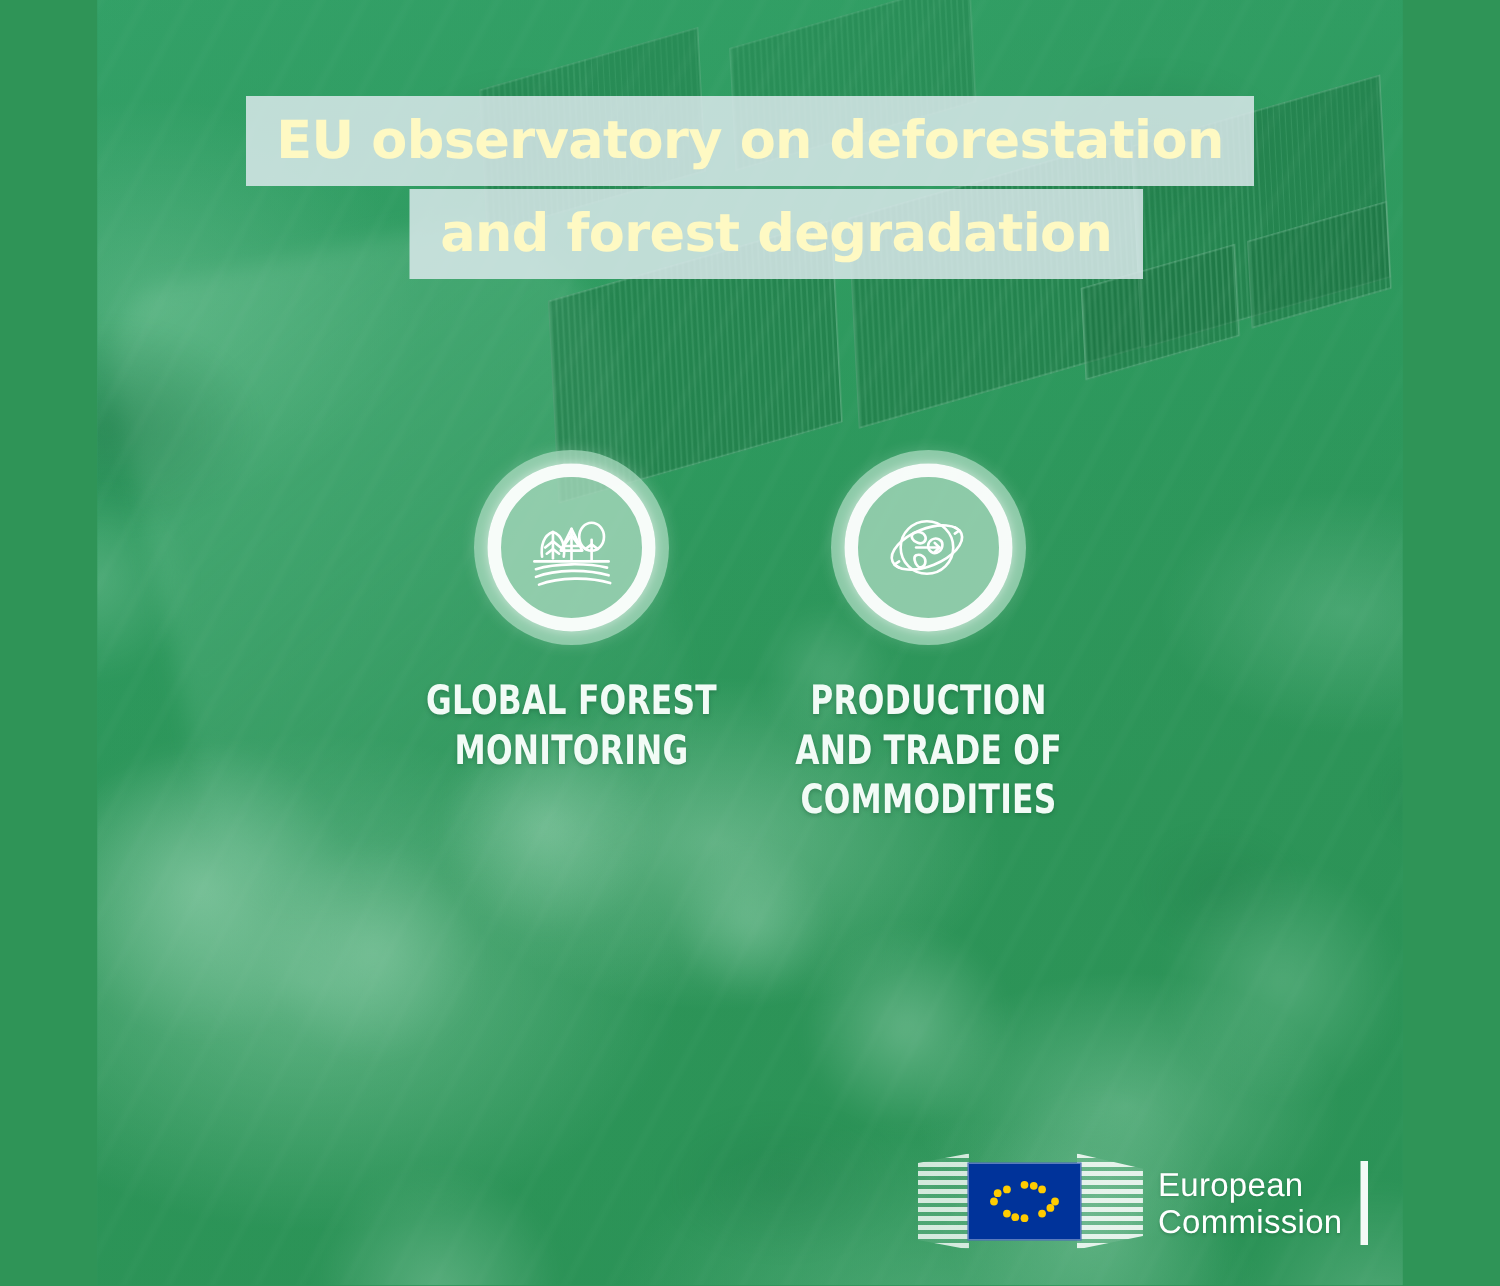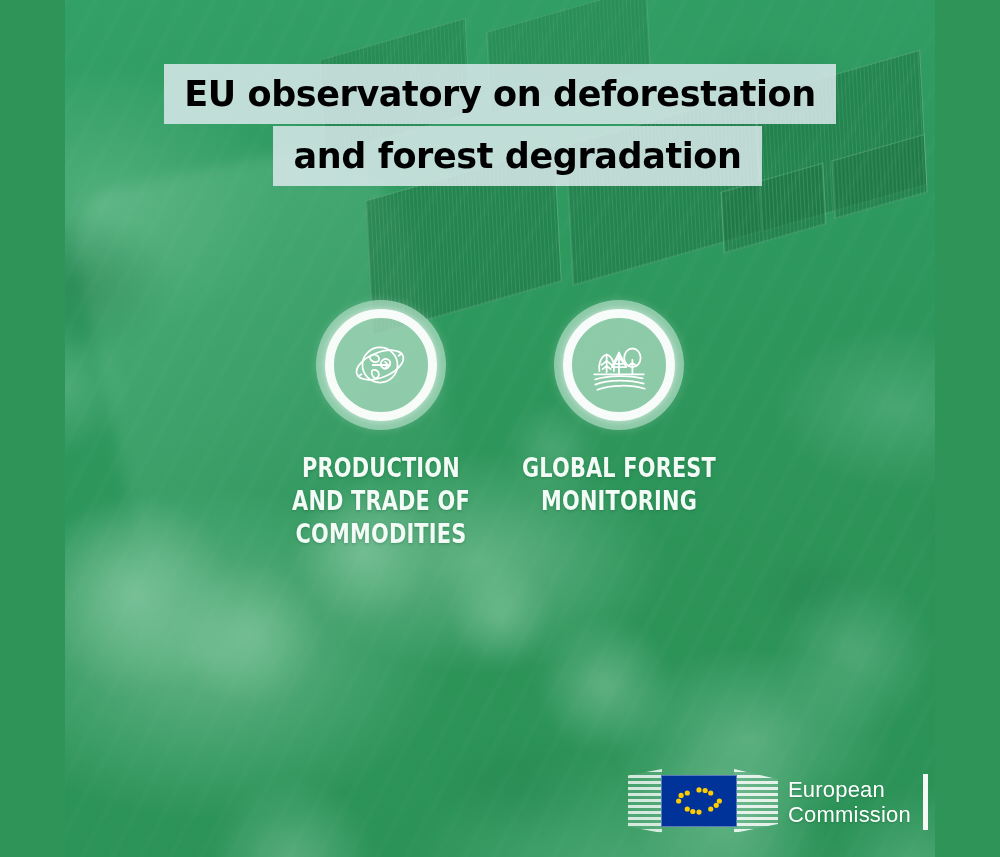--- a/index.html
+++ b/index.html
@@ -139,21 +139,21 @@
   .title-block {
     position: absolute;
     left: 0; right: 0;
     top: 64px;
     text-align: center;
     z-index: 6;
   }
   .title-line {
     display: inline-block;
     background: rgba(220,233,237,0.84);
-    color: #000000;
+    color: #fef9c3;
     font-family: "DejaVu Sans", sans-serif;
     font-weight: bold;
     font-size: 35px;
     letter-spacing: -0.4px;
     line-height: 1.0;
     padding: 13px 20px 12px 20px;
     white-space: nowrap;
   }
   .title-line-2 { margin-top: 2px; margin-left: 35px; }
 
@@ -212,21 +212,21 @@
     text-align: center;
     text-transform: uppercase;
     text-shadow: 0 1px 3px rgba(20,80,50,0.35);
     max-width: 228px;
     transform: scaleX(0.86);
   }
 
   
   .eu-logo {
     position: absolute;
-    right: 72px;
+    right: 88px;
     bottom: 18px;
     display: flex;
     align-items: center;
     z-index: 6;
   }
   .logo-emblem {
     position: relative;
     width: 150px;
     height: 74px;
   }
@@ -309,61 +309,61 @@
     <div class="title-line title-line-1">EU observatory on deforestation</div><br>
     <div class="title-line title-line-2">and forest degradation</div>
   </div>
 
   <div class="features">
 
     <div class="feature">
       <div class="circle">
         <svg viewBox="0 0 64 64" fill="none" stroke="#ffffff" stroke-width="1.7" stroke-linecap="round" stroke-linejoin="round">
 
-          <circle cx="31" cy="32" r="17"></circle>
-
-          <path d="M22 23 C25 21 29 22 30 25 C31 28 28 30 25 29 C22 28 20 25 22 23 Z"></path>
-          <path d="M34 27 C37 25 41 27 41 30 C41 34 37 37 34 35 C31 33 31 29 34 27 Z"></path>
-          <path d="M24 37 C27 36 30 38 30 41 C30 44 27 46 25 44 C23 42 22 38 24 37 Z"></path>
-
-          <ellipse cx="31" cy="32" rx="24" ry="12" transform="rotate(-22 31 32)"></ellipse>
-          <path d="M13 41 L10 43 L13 45"></path>
-          <path d="M49 23 L52 21 L49 19"></path>
-
-          <path d="M24 32 H39"></path>
-          <path d="M36 29 L39 32 L36 35"></path>
-        </svg>
-      </div>
-      <div class="feature-label">PRODUCTION AND TRADE OF COMMODITIES</div>
-    </div>
-
-    <div class="feature">
-      <div class="circle">
-        <svg viewBox="0 0 64 64" fill="none" stroke="#ffffff" stroke-width="1.7" stroke-linecap="round" stroke-linejoin="round">
-
           <path d="M20 39 V22"></path>
           <path d="M20 22 C14 24 12 31 13 38"></path>
           <path d="M20 22 C26 24 28 31 27 38"></path>
           <path d="M20 28 L15 32 M20 28 L25 32 M20 33 L16 36 M20 33 L24 36"></path>
 
           <path d="M32 40 V20"></path>
           <path d="M32 20 L25 34 H39 Z"></path>
           <path d="M32 24 L27 31 H37 Z"></path>
 
           <path d="M45 40 V27"></path>
           <ellipse cx="45" cy="25" rx="8" ry="9"></ellipse>
           <path d="M45 30 L41 33 M45 30 L49 33"></path>
 
           <path d="M8 41 H56"></path>
           <path d="M9 46 C22 42 42 42 55 45"></path>
           <path d="M9 51 C22 46 42 46 56 50"></path>
           <path d="M11 56 C24 51 44 51 57 55"></path>
         </svg>
       </div>
       <div class="feature-label">GLOBAL FOREST MONITORING</div>
+    </div>
+
+    <div class="feature">
+      <div class="circle">
+        <svg viewBox="0 0 64 64" fill="none" stroke="#ffffff" stroke-width="1.7" stroke-linecap="round" stroke-linejoin="round">
+
+          <circle cx="31" cy="32" r="17"></circle>
+
+          <path d="M22 23 C25 21 29 22 30 25 C31 28 28 30 25 29 C22 28 20 25 22 23 Z"></path>
+          <path d="M34 27 C37 25 41 27 41 30 C41 34 37 37 34 35 C31 33 31 29 34 27 Z"></path>
+          <path d="M24 37 C27 36 30 38 30 41 C30 44 27 46 25 44 C23 42 22 38 24 37 Z"></path>
+
+          <ellipse cx="31" cy="32" rx="24" ry="12" transform="rotate(-22 31 32)"></ellipse>
+          <path d="M13 41 L10 43 L13 45"></path>
+          <path d="M49 23 L52 21 L49 19"></path>
+
+          <path d="M24 32 H39"></path>
+          <path d="M36 29 L39 32 L36 35"></path>
+        </svg>
+      </div>
+      <div class="feature-label">PRODUCTION AND TRADE OF COMMODITIES</div>
     </div>
 
 
   </div>
 
   <div class="eu-logo">
     <div class="logo-emblem">
       <div class="wave wave-left"></div>
       <div class="wave wave-right"></div>
       <div class="eu-flag">

